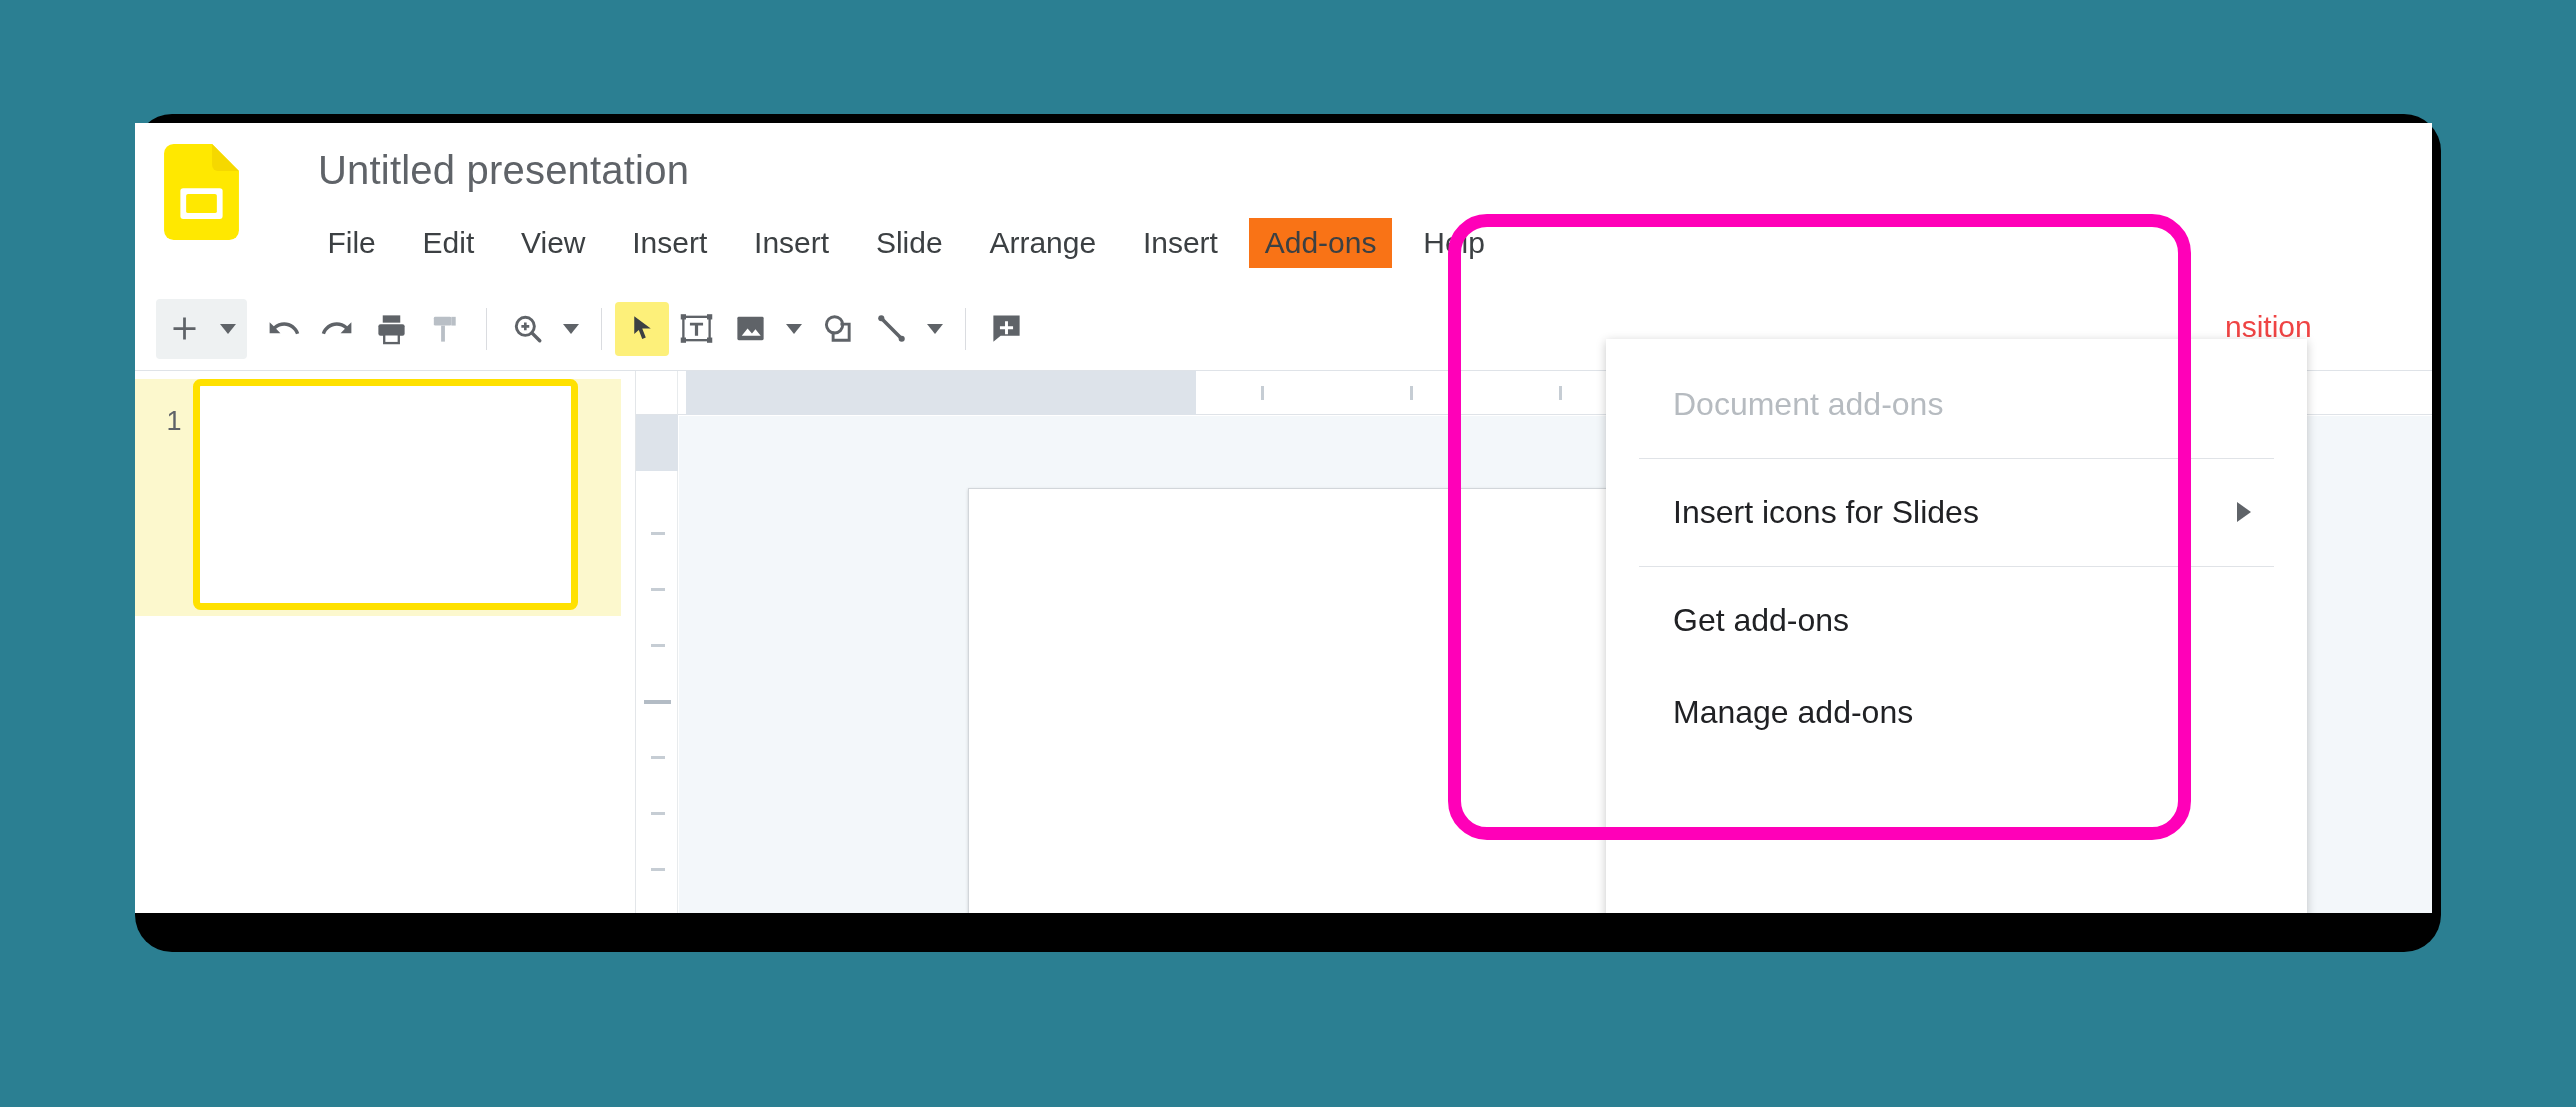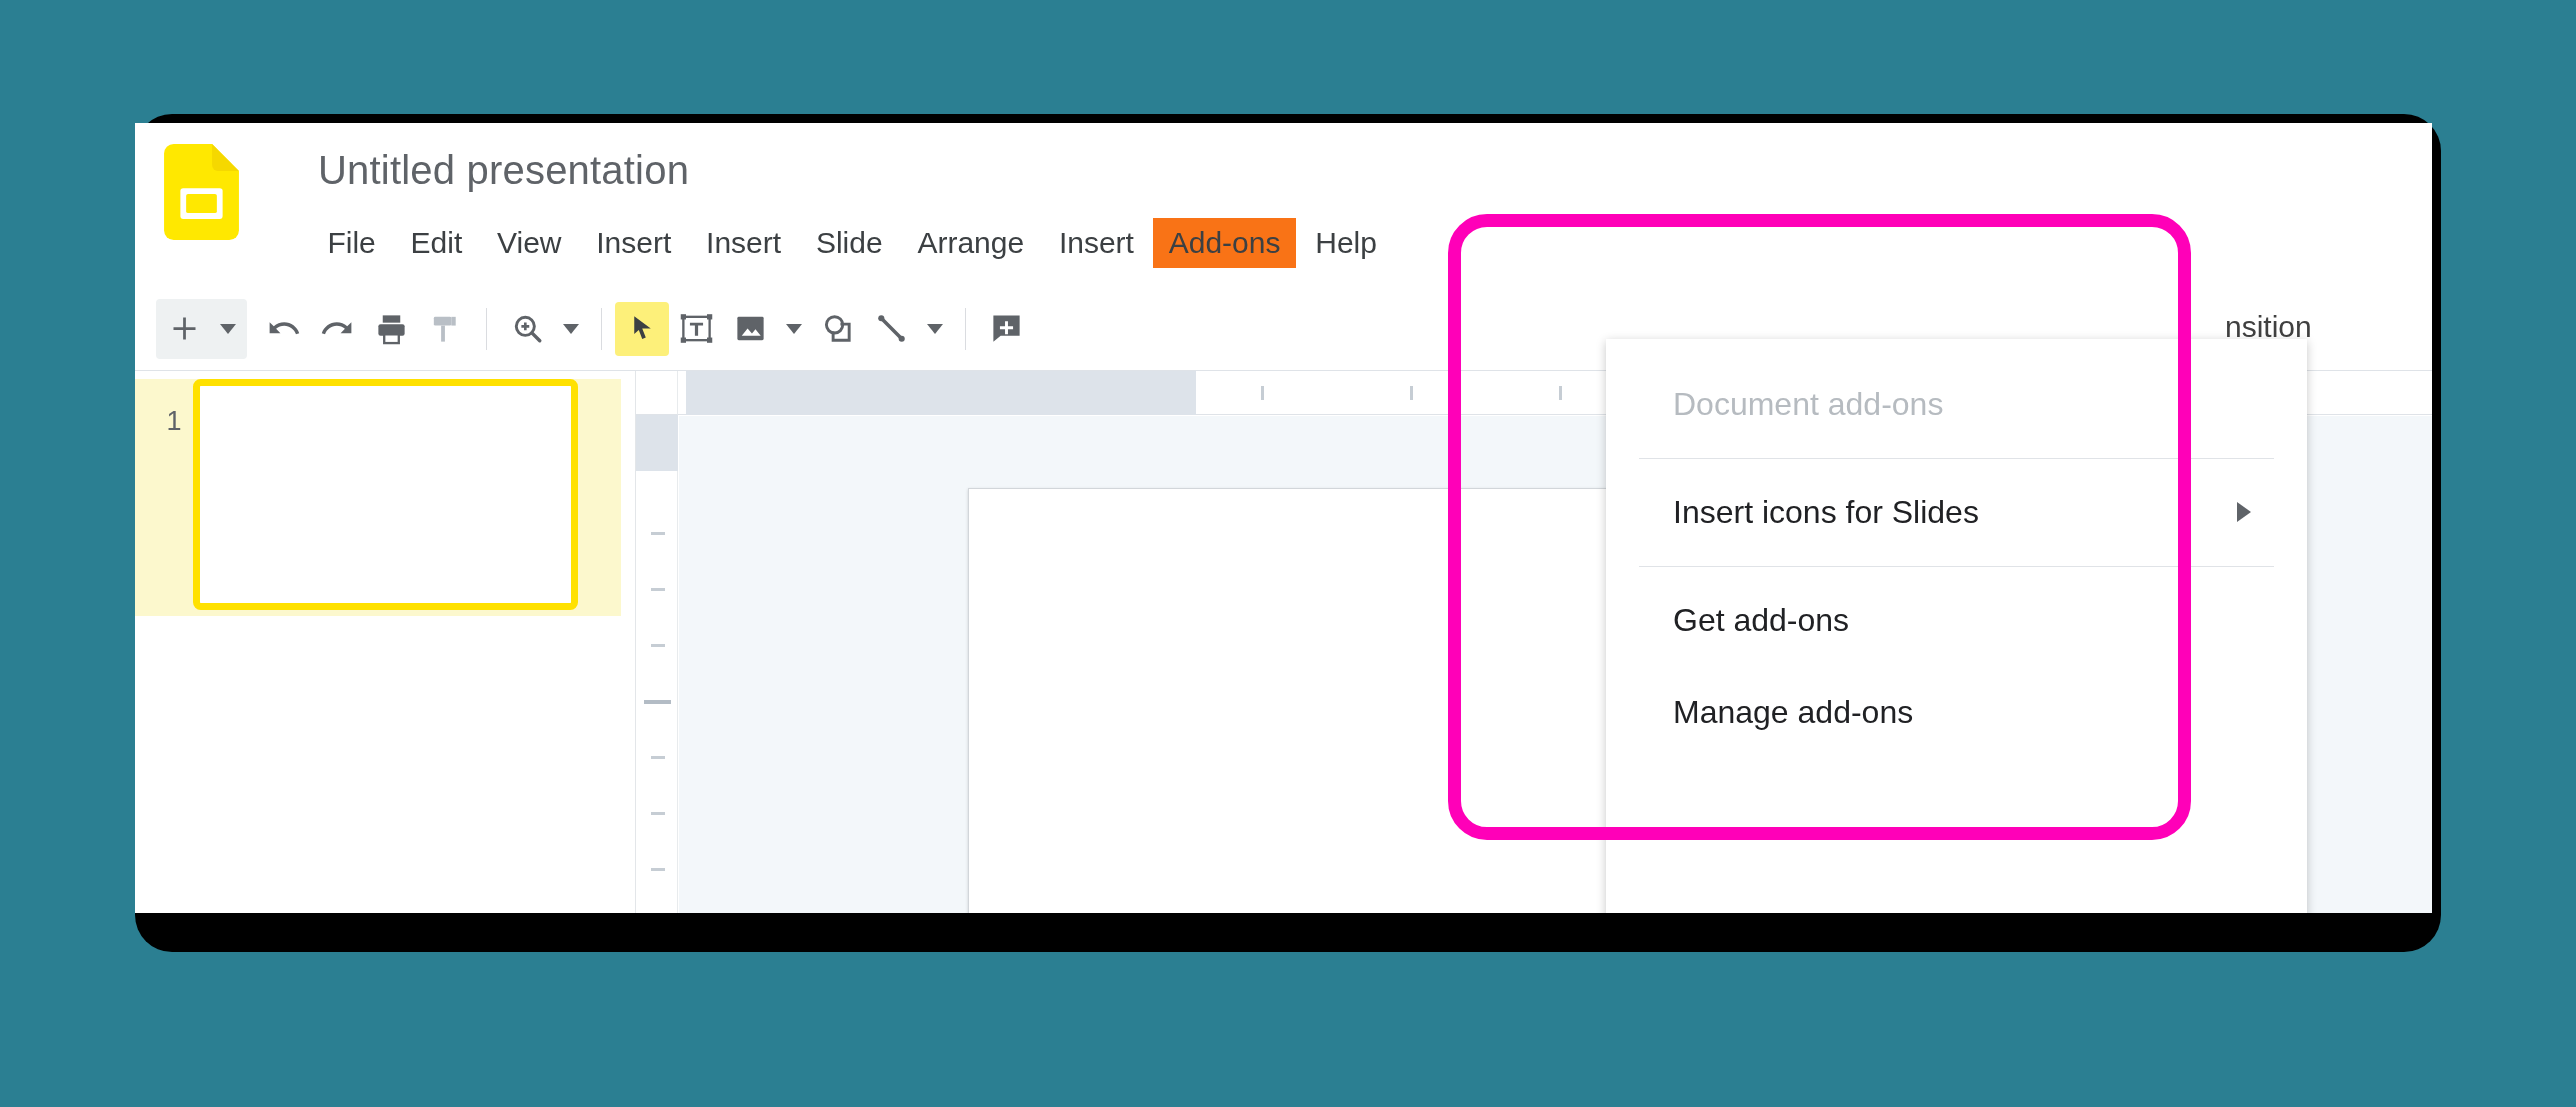--- a/index.html
+++ b/index.html
@@ -43,21 +43,21 @@
     font-size: 40px; color: #5f6368;
     letter-spacing: 0.2px;
     white-space: nowrap;
   }
 
   
   #menubar {
     position: absolute; left: 177px; top: 92px;
     height: 56px;
     display: flex; align-items: center;
-    gap: 4px;
+    gap: 16px;
   }
   .menu-item {
     font-size: 30px; color: #3c4043;
     padding: 7.7px 15.4px;
     white-space: nowrap;
     cursor: default;
   }
   .menu-item.hl { background: #f97316; }
 
   
@@ -92,21 +92,21 @@
   }
   .tb-gap { width: 9.6px; flex: 0 0 auto; }
   #tb-newslide-group {
     display: flex; align-items: center;
     background: #eef1f2; border-radius: 3.9px;
     height: 60px; padding: 0 1.9px;
     flex: 0 0 auto;
   }
   #transition-label {
     position: absolute; left: 2090px; top: 187px;
-    font-size: 30px; color: #404040;
+    font-size: 30px; color: #ef4444;
     white-space: nowrap;
   }
 
   
   #mainarea {
     position: absolute; left: 0; top: 247px;
     width: 100%; bottom: 0;
     border-top: 1px solid #dfe3e8;
     display: flex;
   }

